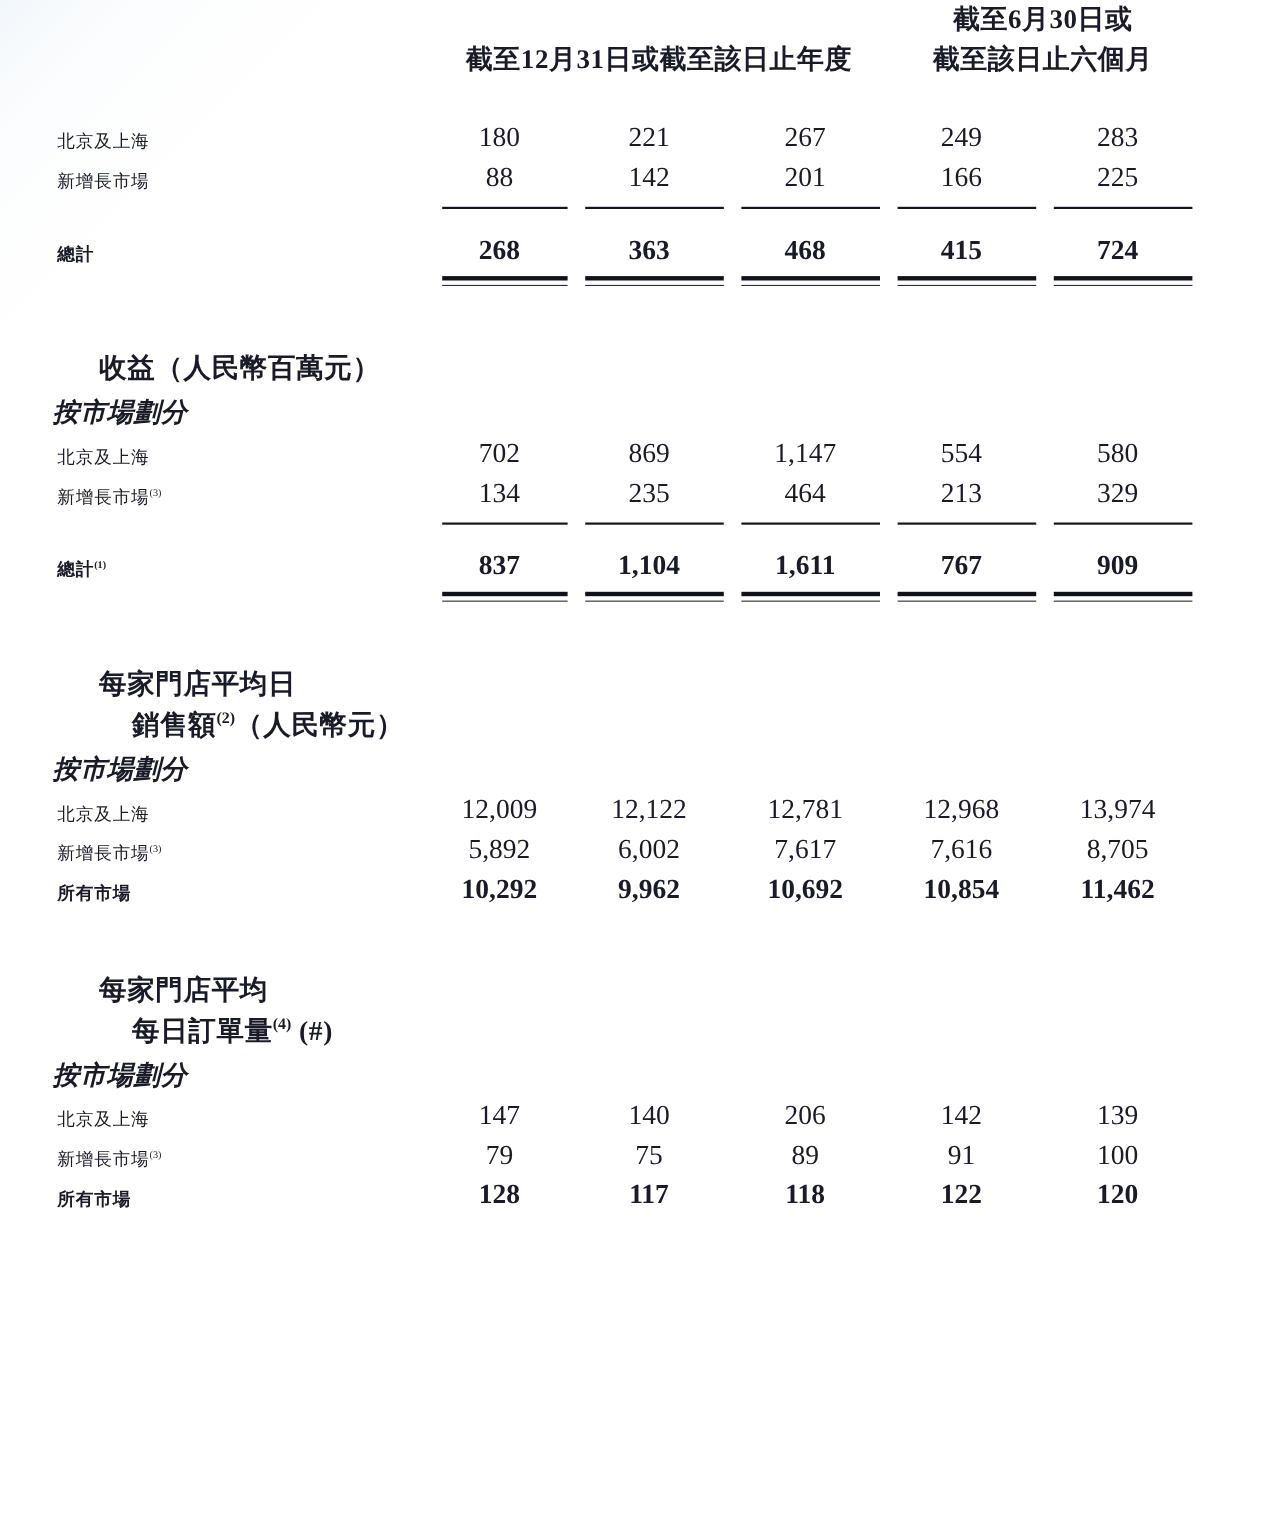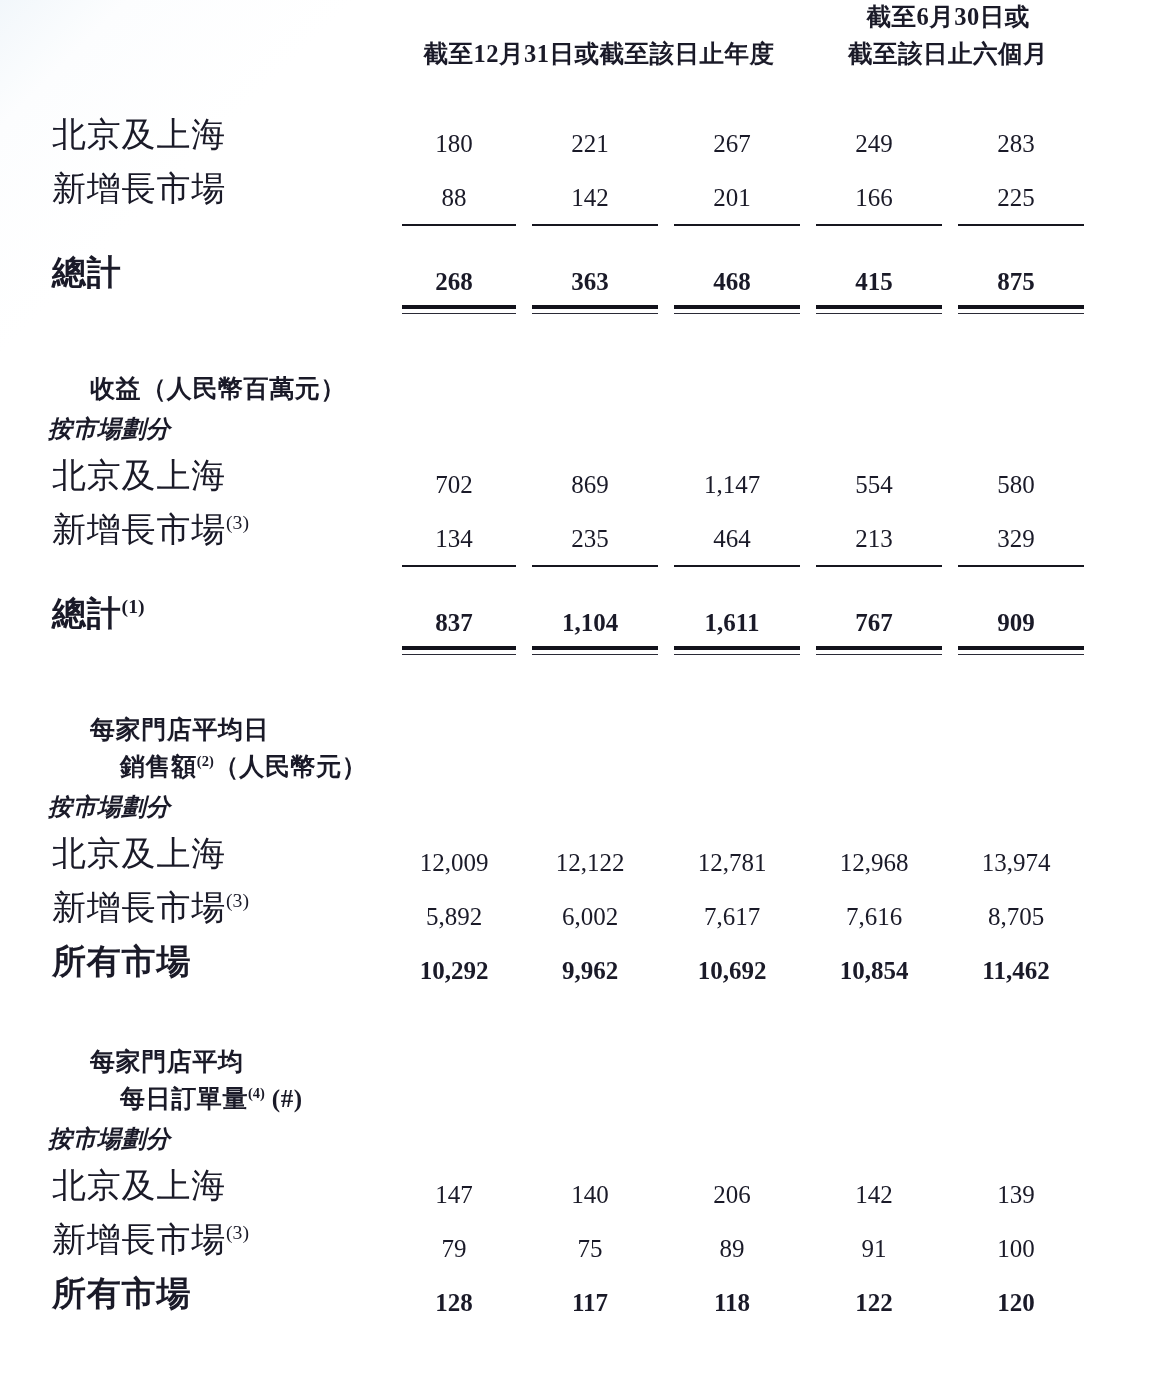--- a/index.html
+++ b/index.html
@@ -83,21 +83,21 @@
     font-size: 24px;
     font-style: italic;
     font-weight: bold;
     padding-left: 36px;
     padding-top: 5px;
     padding-bottom: 2px;
     white-space: nowrap;
     letter-spacing: 0.5px;
   }
   .row-lbl {
-    font-size: 34px;
+    font-size: 16px;
     padding-left: 40px;
     padding-top: 6px;
     padding-bottom: 2px;
     white-space: nowrap;
     letter-spacing: 0.8px;
   }
   .row-lbl.bold { font-weight: bold; }
   .row-lbl.total {
     font-weight: bold;
     padding-top: 10px;
@@ -219,21 +219,21 @@
   </tr>
   <tr class="gap-sm">
           <td colspan="7"></td>
         </tr>
   <tr>
     <td class="row-lbl total">總計</td>
     <td class="num total">268</td>
     <td class="num total">363</td>
     <td class="num total">468</td>
     <td class="num total">415</td>
-    <td class="num total">875</td>
+    <td class="num total">724</td>
     <td></td>
   </tr>
   <tr class="dbl-row">
     <td></td>
     <td class="dbl-cell">
             <span class="bar2"></span>
           </td>
     <td class="dbl-cell">
             <span class="bar2"></span>
           </td>

